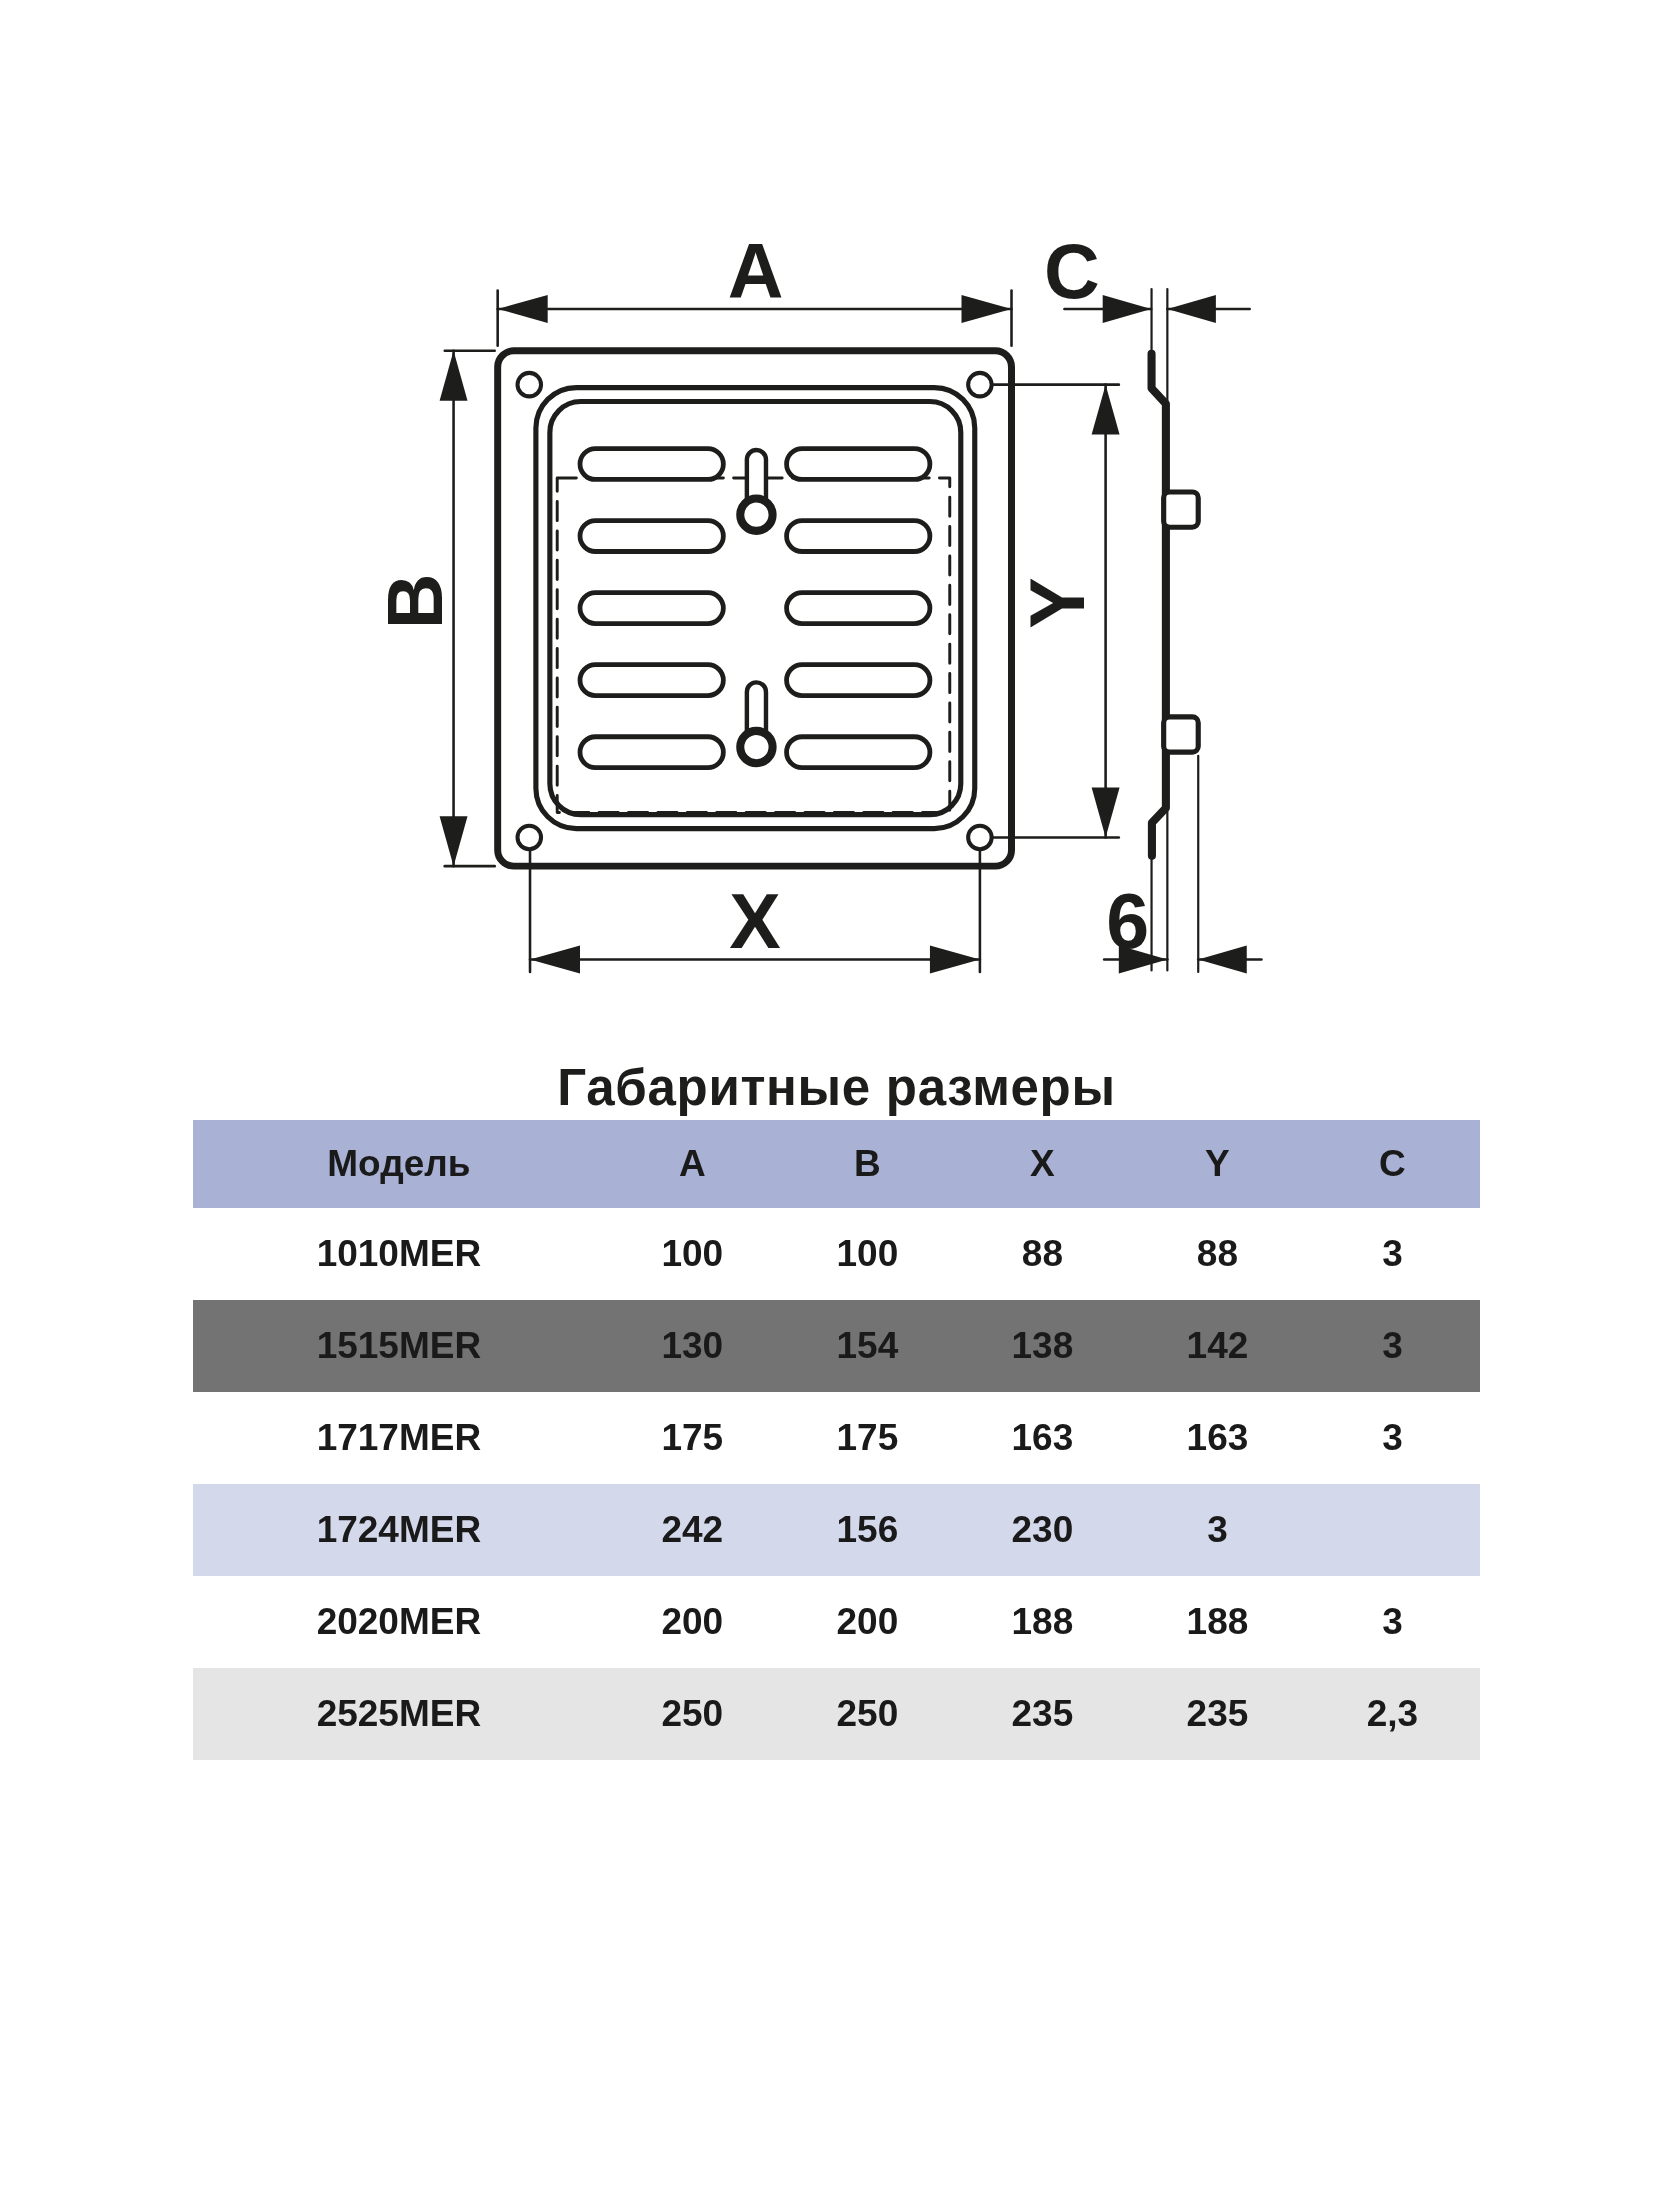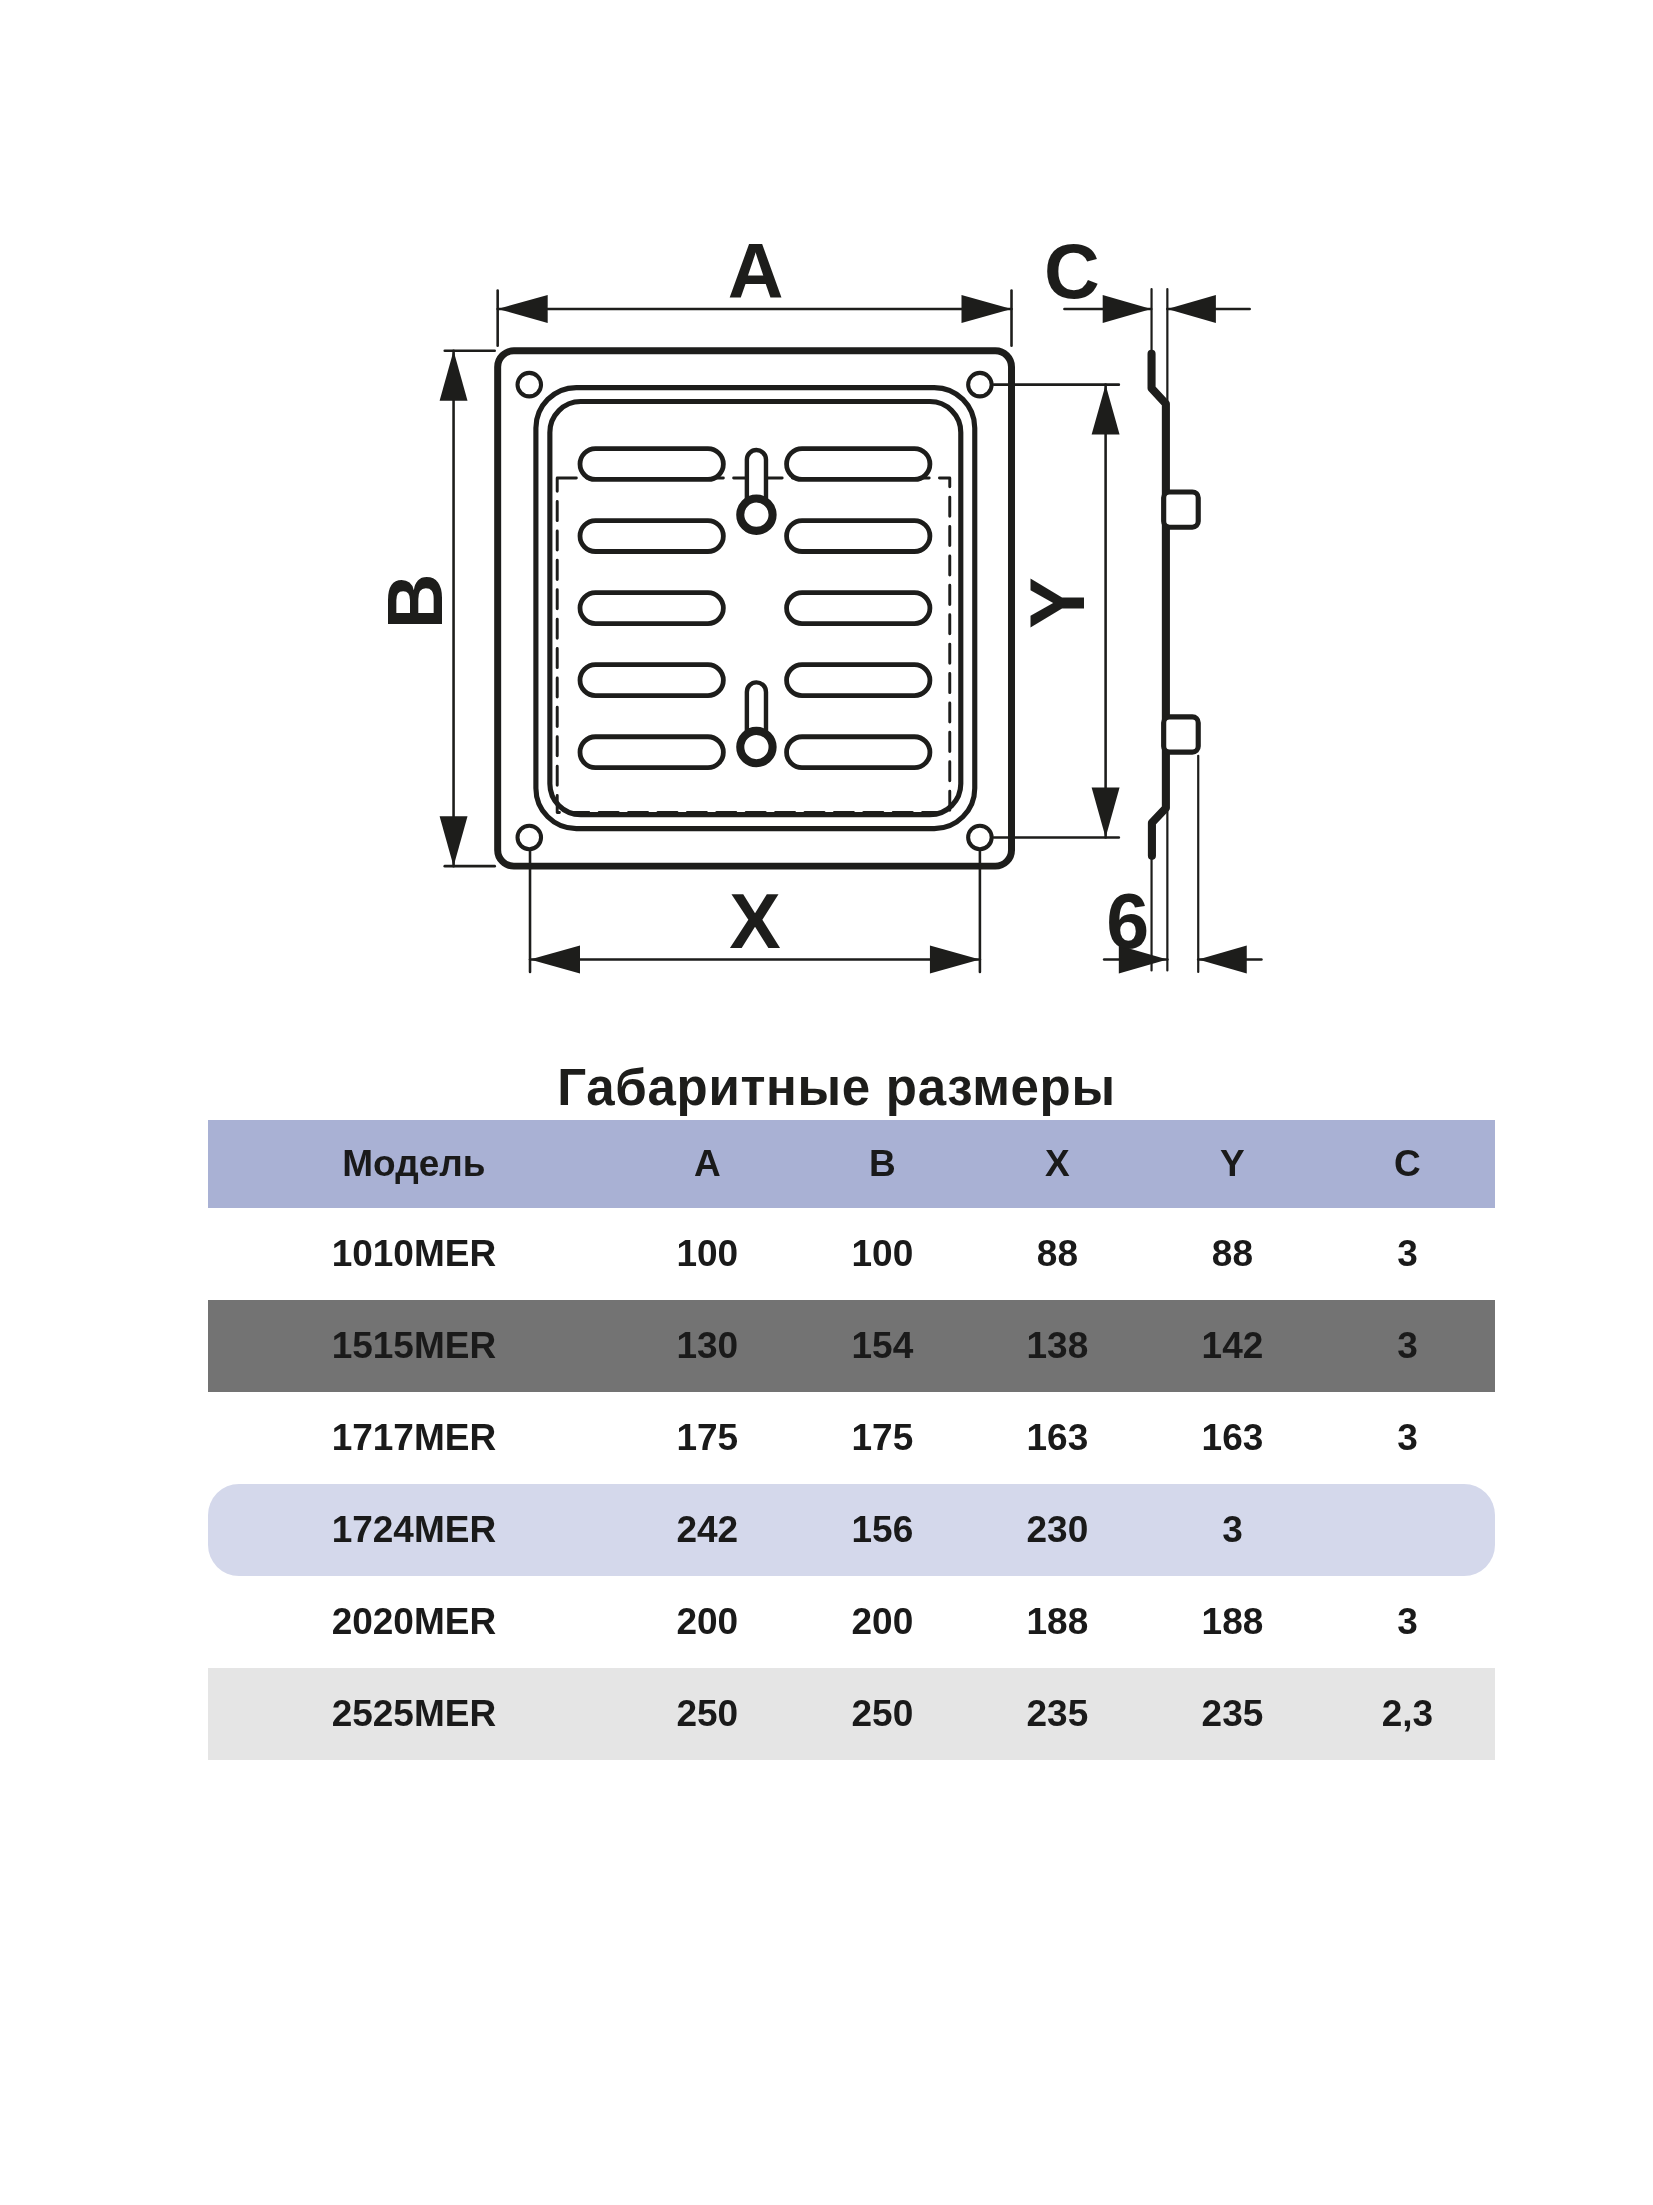--- a/index.html
+++ b/index.html
@@ -22,21 +22,21 @@
     left:193px;top:1058px;width:1287px;
     text-align:center;
     font-size:51px;
     font-weight:700;
     letter-spacing:0.7px;
     color:#1d1d1b;
     white-space:nowrap;
   }
   #dim-table{
     position:absolute;
-    left:208px;top:1120px;width:1287px;
+    left:193px;top:1120px;width:1287px;
   }
   .thead{
     display:flex;
     height:88px;
     align-items:center;
   }
   .trow{
     display:flex;
     height:92px;
     align-items:flex-end;
@@ -194,21 +194,21 @@
       <div class="cell num">3</div>
     </div>
         <div class="trow">
       <div class="cell model">1717MER</div>
       <div class="cell num">175</div>
       <div class="cell num">175</div>
       <div class="cell num">163</div>
       <div class="cell num">163</div>
       <div class="cell num">3</div>
     </div>
-        <div class="trow" style="background: rgb(212, 216, 235); border-radius: 31px;">
+        <div class="trow" style="background: rgb(212, 216, 235);">
       <div class="cell model">1724MER</div>
       <div class="cell num">242</div>
       <div class="cell num">156</div>
       <div class="cell num">230</div>
       <div class="cell num">3</div>
     </div>
         <div class="trow">
       <div class="cell model">2020MER</div>
       <div class="cell num">200</div>
       <div class="cell num">200</div>

